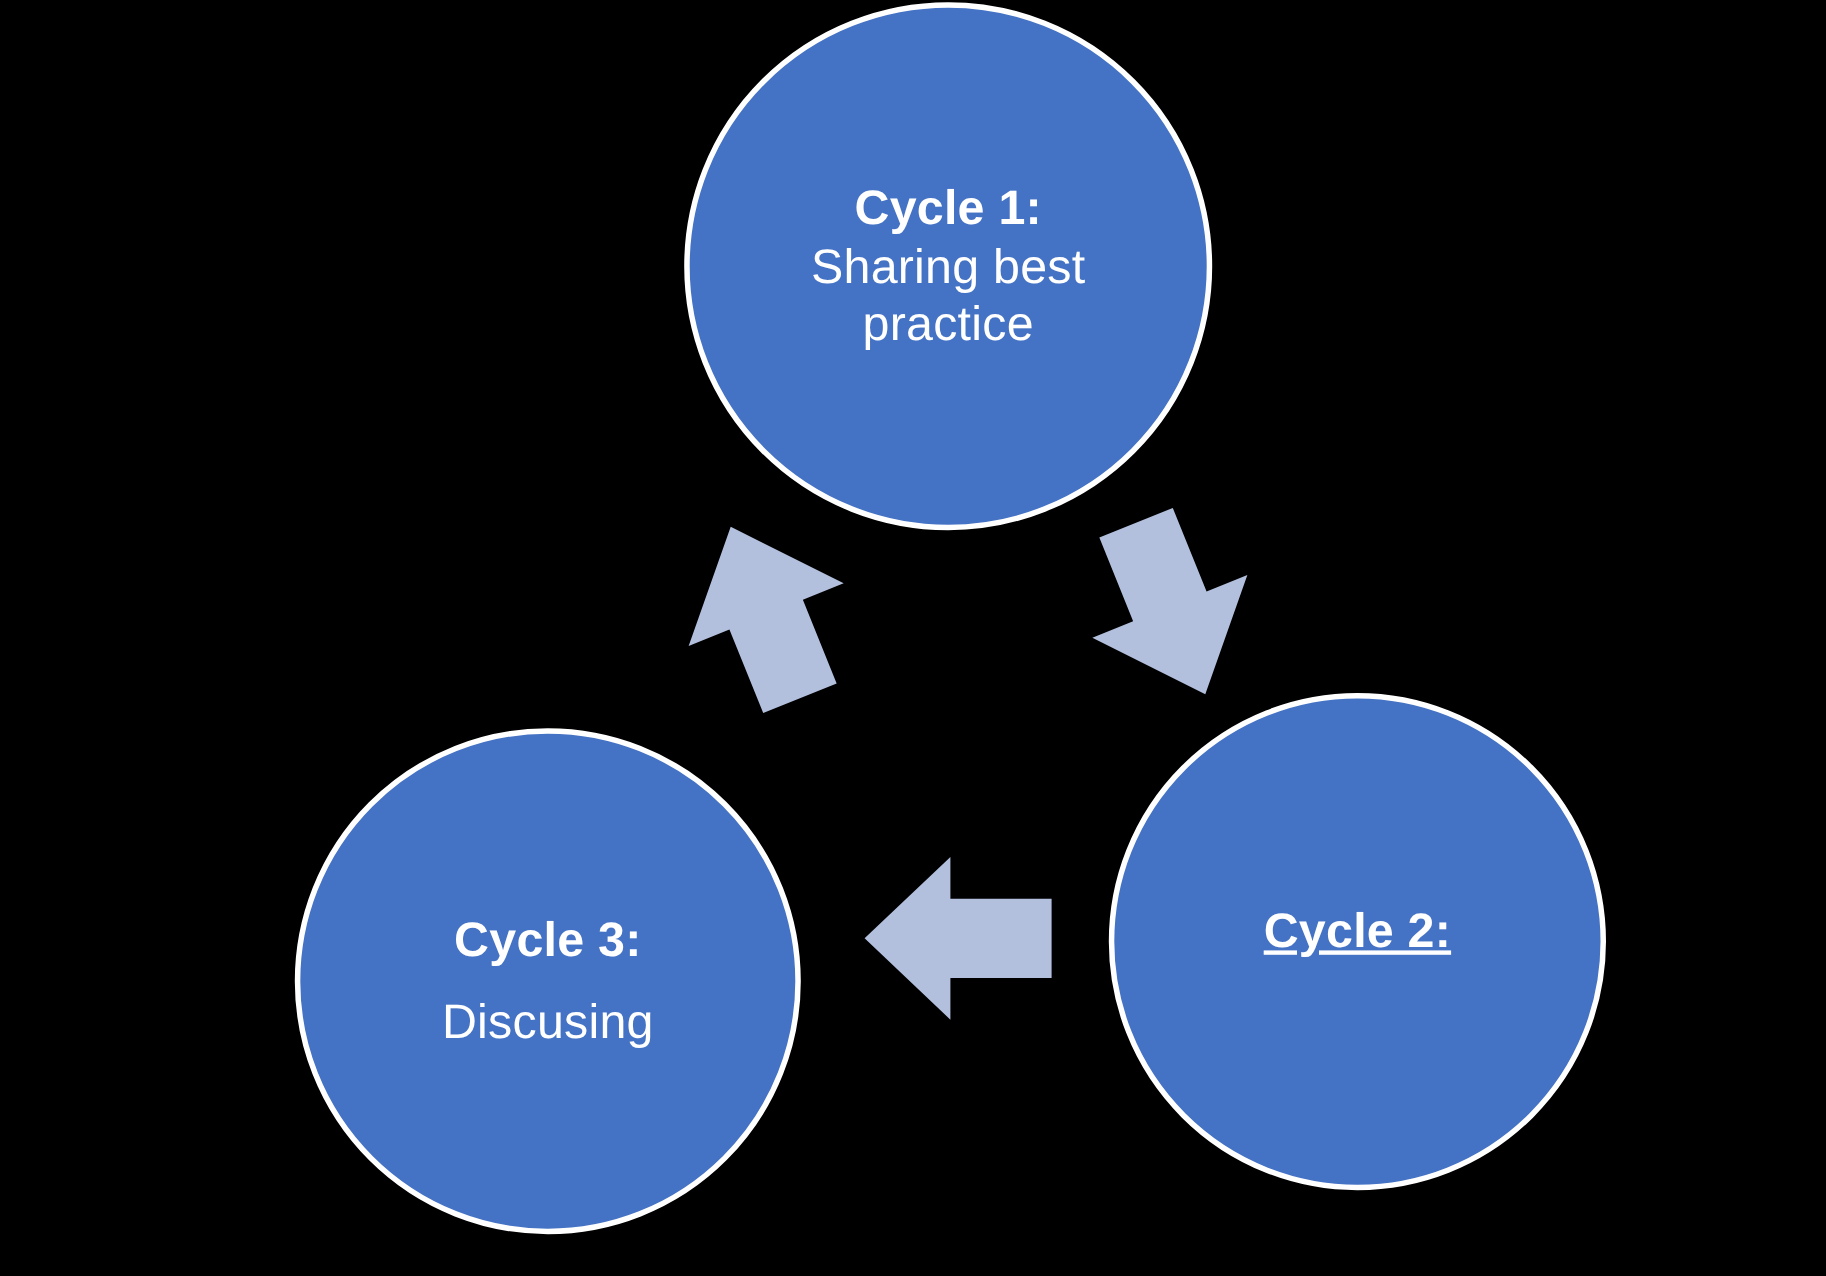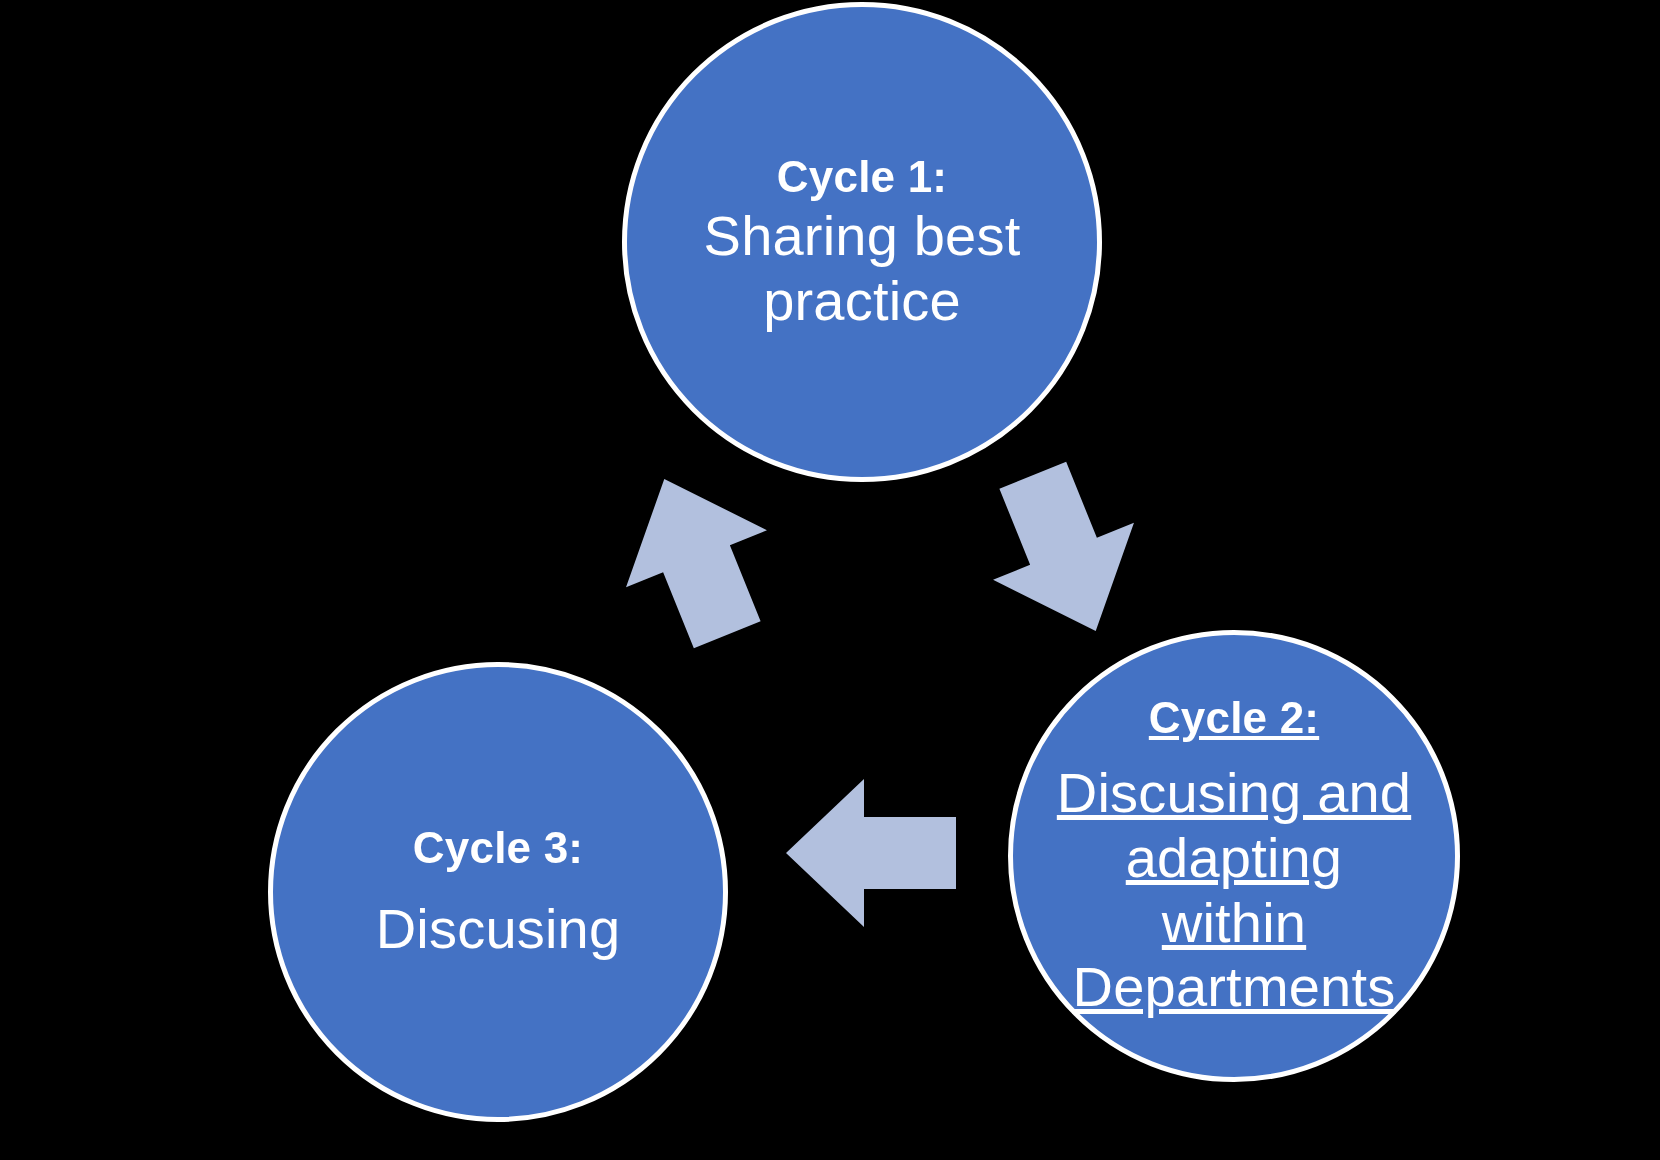--- a/index.html
+++ b/index.html
@@ -33,21 +33,21 @@
     line-height: 1.16;
     -webkit-font-smoothing: antialiased;
   }
   .node-title {
     font-weight: bold;
     font-size: 44px;
     letter-spacing: 0.2px;
   }
   .node-body {
     font-weight: normal;
-    font-size: 56px;
+    font-size: 44px;
     letter-spacing: 0.2px;
     white-space: pre-line;
   }
 
   
   #node-cycle-1 {
     left: 622px;
     top: 2px;
     width: 480px;
     height: 480px;
@@ -89,24 +89,20 @@
 <div id="canvas">
 
   <div class="cycle-node" id="node-cycle-1">
     <div class="node-title">Cycle 1:</div>
     <div class="node-body">Sharing best
 practice</div>
   </div>
 
   <div class="cycle-node" id="node-cycle-2">
     <div class="node-title">Cycle 2:</div>
-    <div class="node-body">Discusing and
-adapting
-within
-Departments</div>
   </div>
 
   <div class="cycle-node" id="node-cycle-3">
     <div class="node-title">Cycle 3:</div>
     <div class="node-body">Discusing</div>
   </div>
 
   <svg class="arrow-svg" id="arrow-c3-to-c1" viewBox="0 0 240 200">
     <g transform="rotate(-22 120 100)">
       <polygon class="arrow-shape" points="120,18 196,104 156,104 156,186 84,186 84,104 44,104"></polygon>

